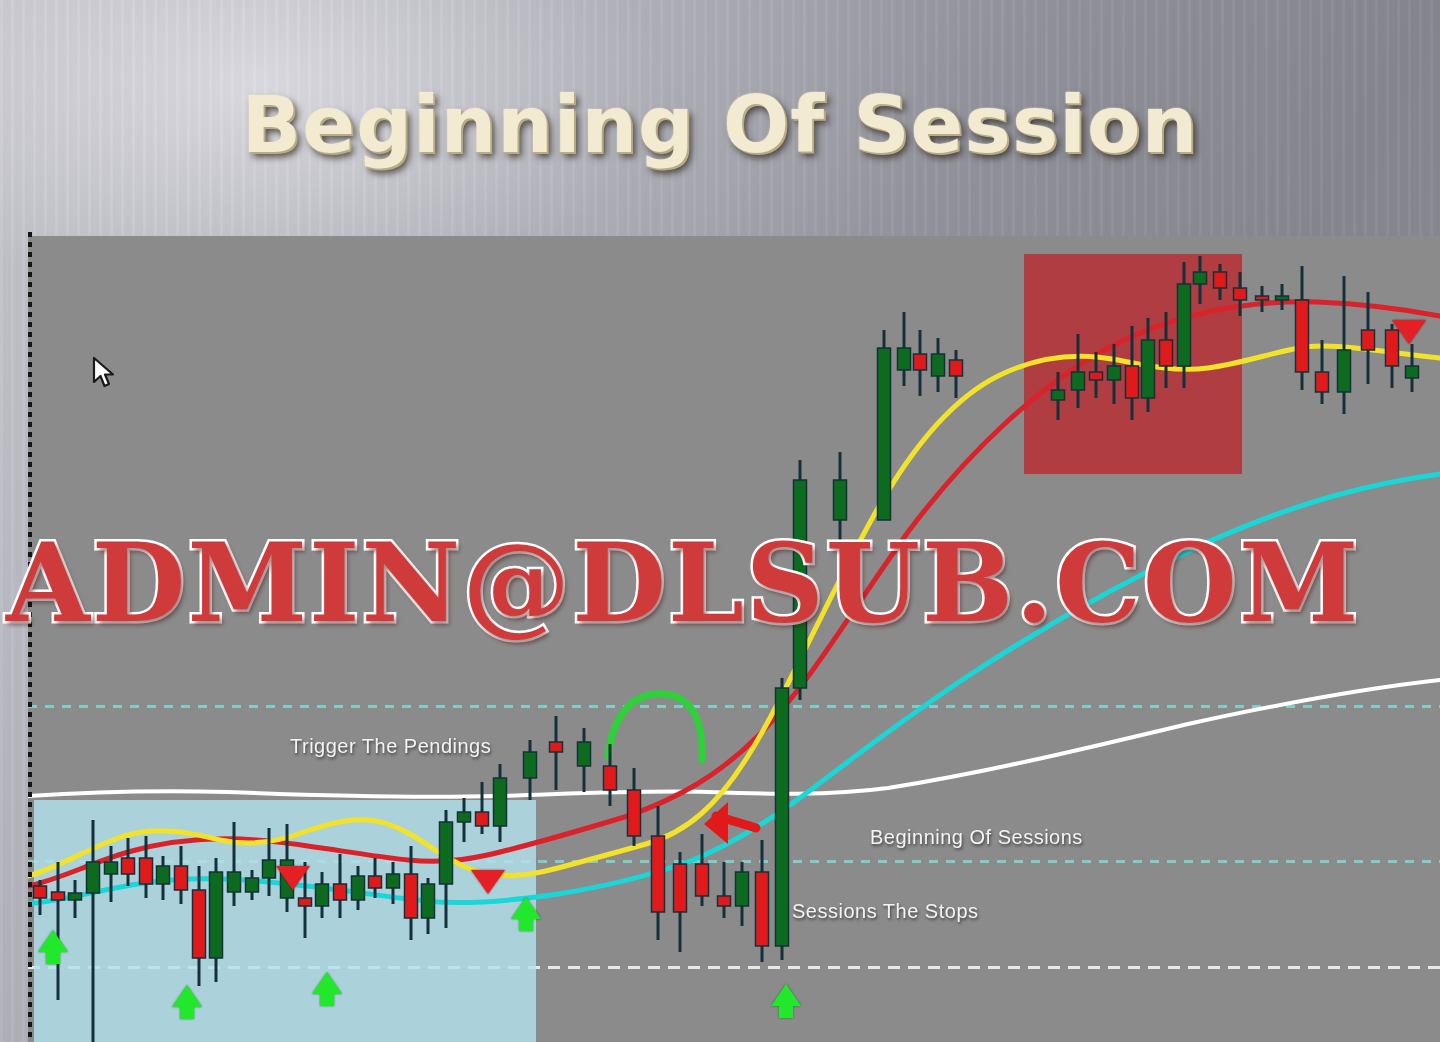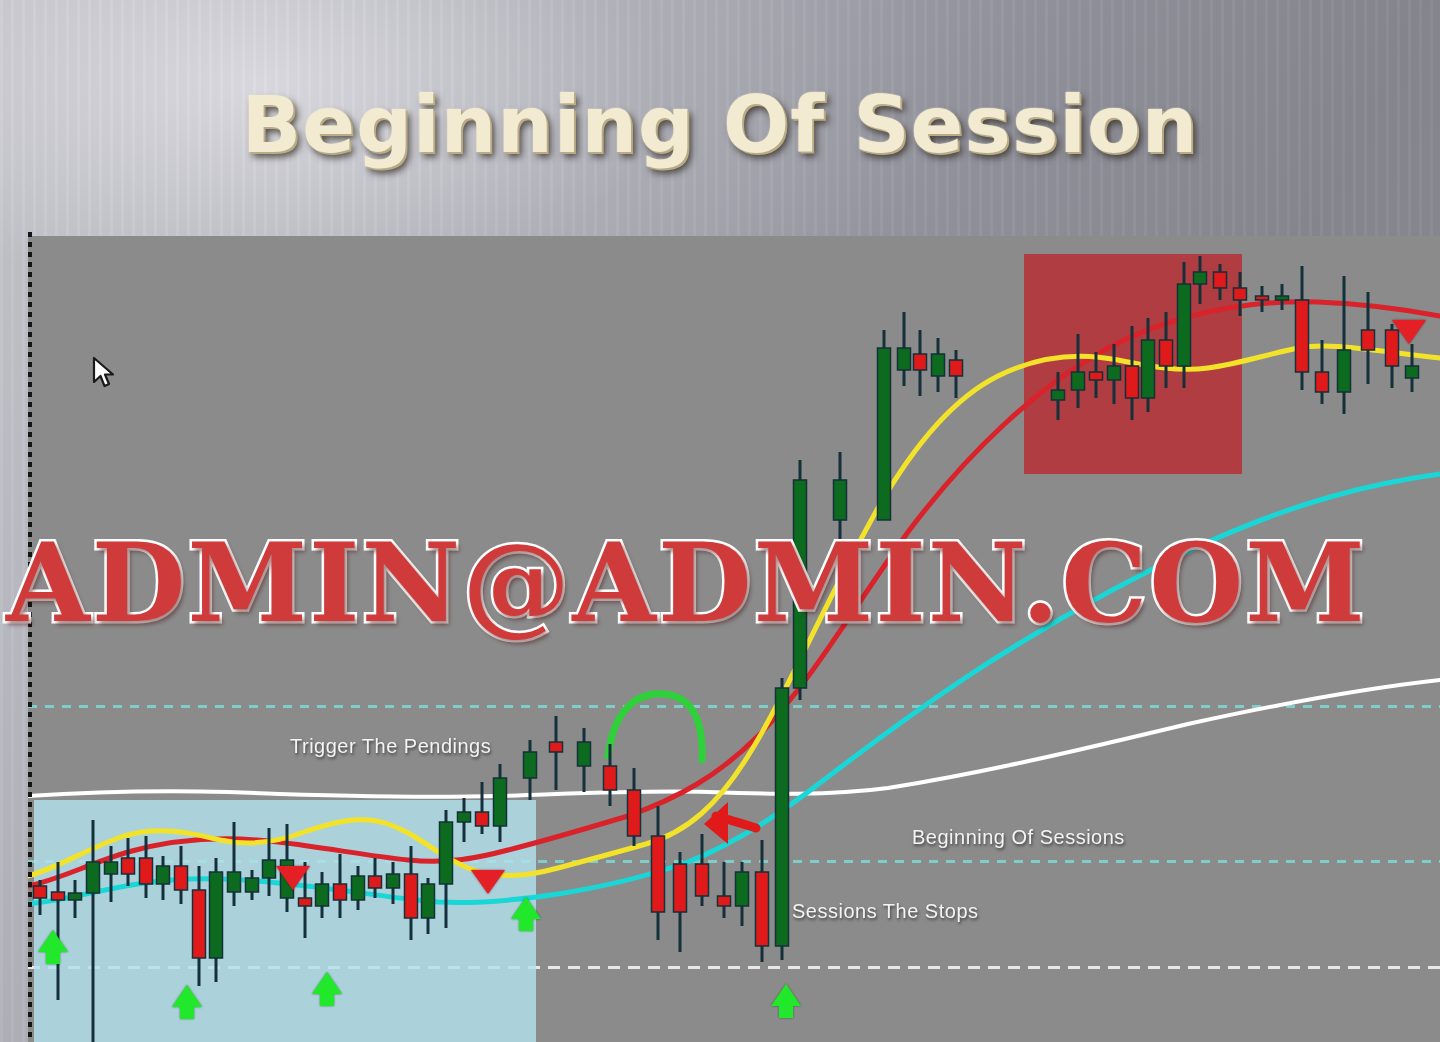--- a/index.html
+++ b/index.html
@@ -290,26 +290,26 @@
     <div class="arrow up" style="left:144px;top:749px"></div>
     <div class="arrow up" style="left:284px;top:736px"></div>
     <div class="arrow up" style="left:483px;top:661px"></div>
     <div class="arrow up" style="left:743px;top:748px"></div>
 
     <div class="arrow down" style="left:248px;top:630px"></div>
     <div class="arrow down" style="left:443px;top:634px"></div>
     <div class="arrow down" style="left:1364px;top:84px"></div>
 
     <div class="annot" style="left:262px;top:499px">Trigger The Pendings</div>
-    <div class="annot" style="left:884px;top:590px">Beginning Of Sessions</div>
+    <div class="annot" style="left:842px;top:590px">Beginning Of Sessions</div>
     <div class="annot" style="left:764px;top:664px">Sessions The Stops</div>
   </div>
 
   <div id="chart-left-axis"></div>
 
   <div id="cursor">
     <svg width="26" height="34" viewBox="0 0 26 34">
       <path d="M2,2 L2,26 L8.5,20 L12.5,30 L17,28 L13,18.5 L21,18.5 Z" fill="#ffffff" stroke="#1a1a1a" stroke-width="2.2" stroke-linejoin="round"></path>
     </svg>
   </div>
 
-  <div class="wm" id="wm2">ADMIN@ADMIN.COM</div>
+  <div class="wm" id="wm2">ADMIN@DLSUB.COM</div>
 </div>
 
 </body></html>

